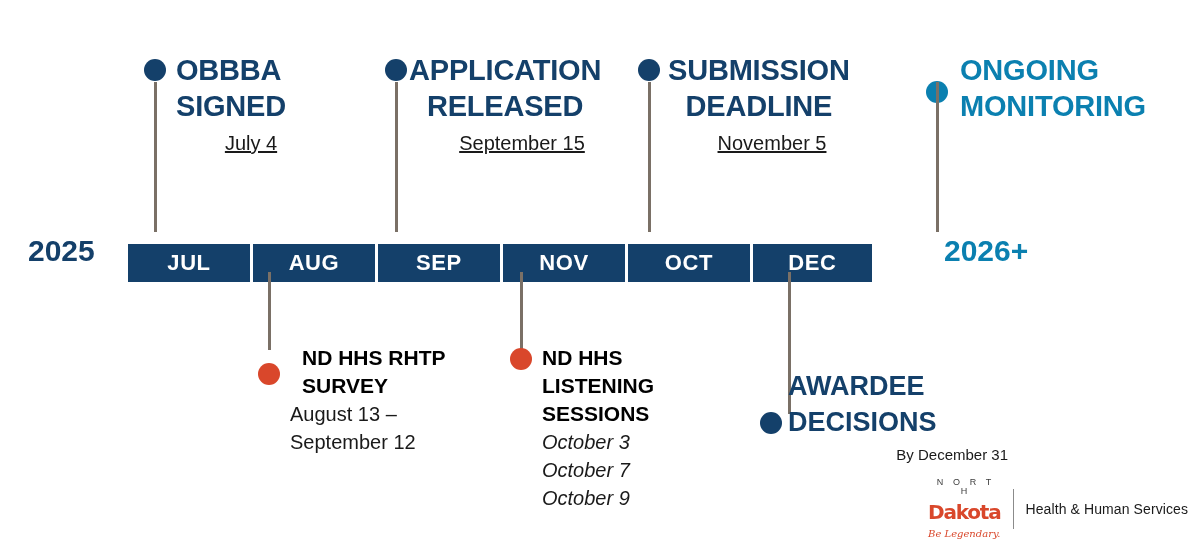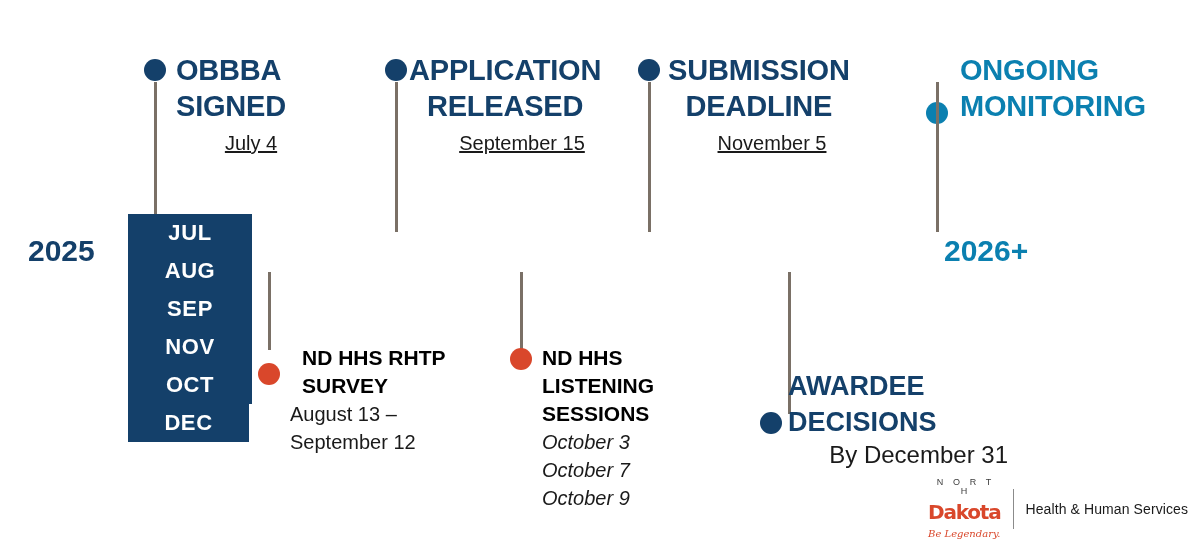--- a/index.html
+++ b/index.html
@@ -76,21 +76,21 @@
 
   
   .aw-title {
     font-weight: bold;
     font-size: 27px;
     line-height: 36px;
     color: #14406a;
     white-space: nowrap;
   }
   .aw-date {
-    font-size: 24px;
+    font-size: 15px;
     line-height: 26px;
     color: #1a1a1a;
     white-space: nowrap;
     text-align: right;
   }
 
   
   #logo { position: absolute; left: 928px; top: 478px; display: flex; align-items: center; }
   .logo-left { text-align: center; line-height: 1; }
   .logo-north {
@@ -144,33 +144,33 @@
       <div style="margin-left:8px;">
         <span class="ms-title navy">SUBMISSION</span>
         <span class="ms-title navy ms-title-l2">DEADLINE</span>
       </div>
     </div>
     <div class="ms-date" style="width:212px; margin-left:28px;">November 5</div>
   </div>
   <div class="connector" style="left:648px; top:82px; height:150px;"></div>
 
   <div class="milestone-top" style="left:926px; top:52px; width:260px;">
-    <div style="display:flex; align-items:flex-end;">
+    <div style="display:flex; align-items:center;">
       <span class="dot" style="position:relative; width:22px; height:22px; background:#0b80b0; margin-top:7px; flex:0 0 auto;"></span>
       <div style="margin-left:12px;">
         <span class="ms-title teal">ONGOING</span>
         <span class="ms-title teal ms-title-l2" style="text-align:left;">MONITORING</span>
       </div>
     </div>
   </div>
   <div class="connector" style="left:936px; top:82px; height:150px;"></div>
 
   <div class="year-label navy" style="left:28px; top:232px;">2025</div>
 
-  <div id="month-bar" style="left:128px; top:214px; width:744px;flex-direction:column;">
+  <div id="month-bar" style="left:128px; top:244px; width:744px;">
     <div class="month-cell" style="width:124px;">JUL</div>
     <div class="month-cell" style="width:124px;">AUG</div>
     <div class="month-cell" style="width:124px;">SEP</div>
     <div class="month-cell" style="width:124px;">NOV</div>
     <div class="month-cell" style="width:124px;">OCT</div>
     <div class="month-cell" style="width:121px;">DEC</div>
   </div>
 
   <div class="year-label teal" style="left:944px; top:232px;">2026+</div>
 

